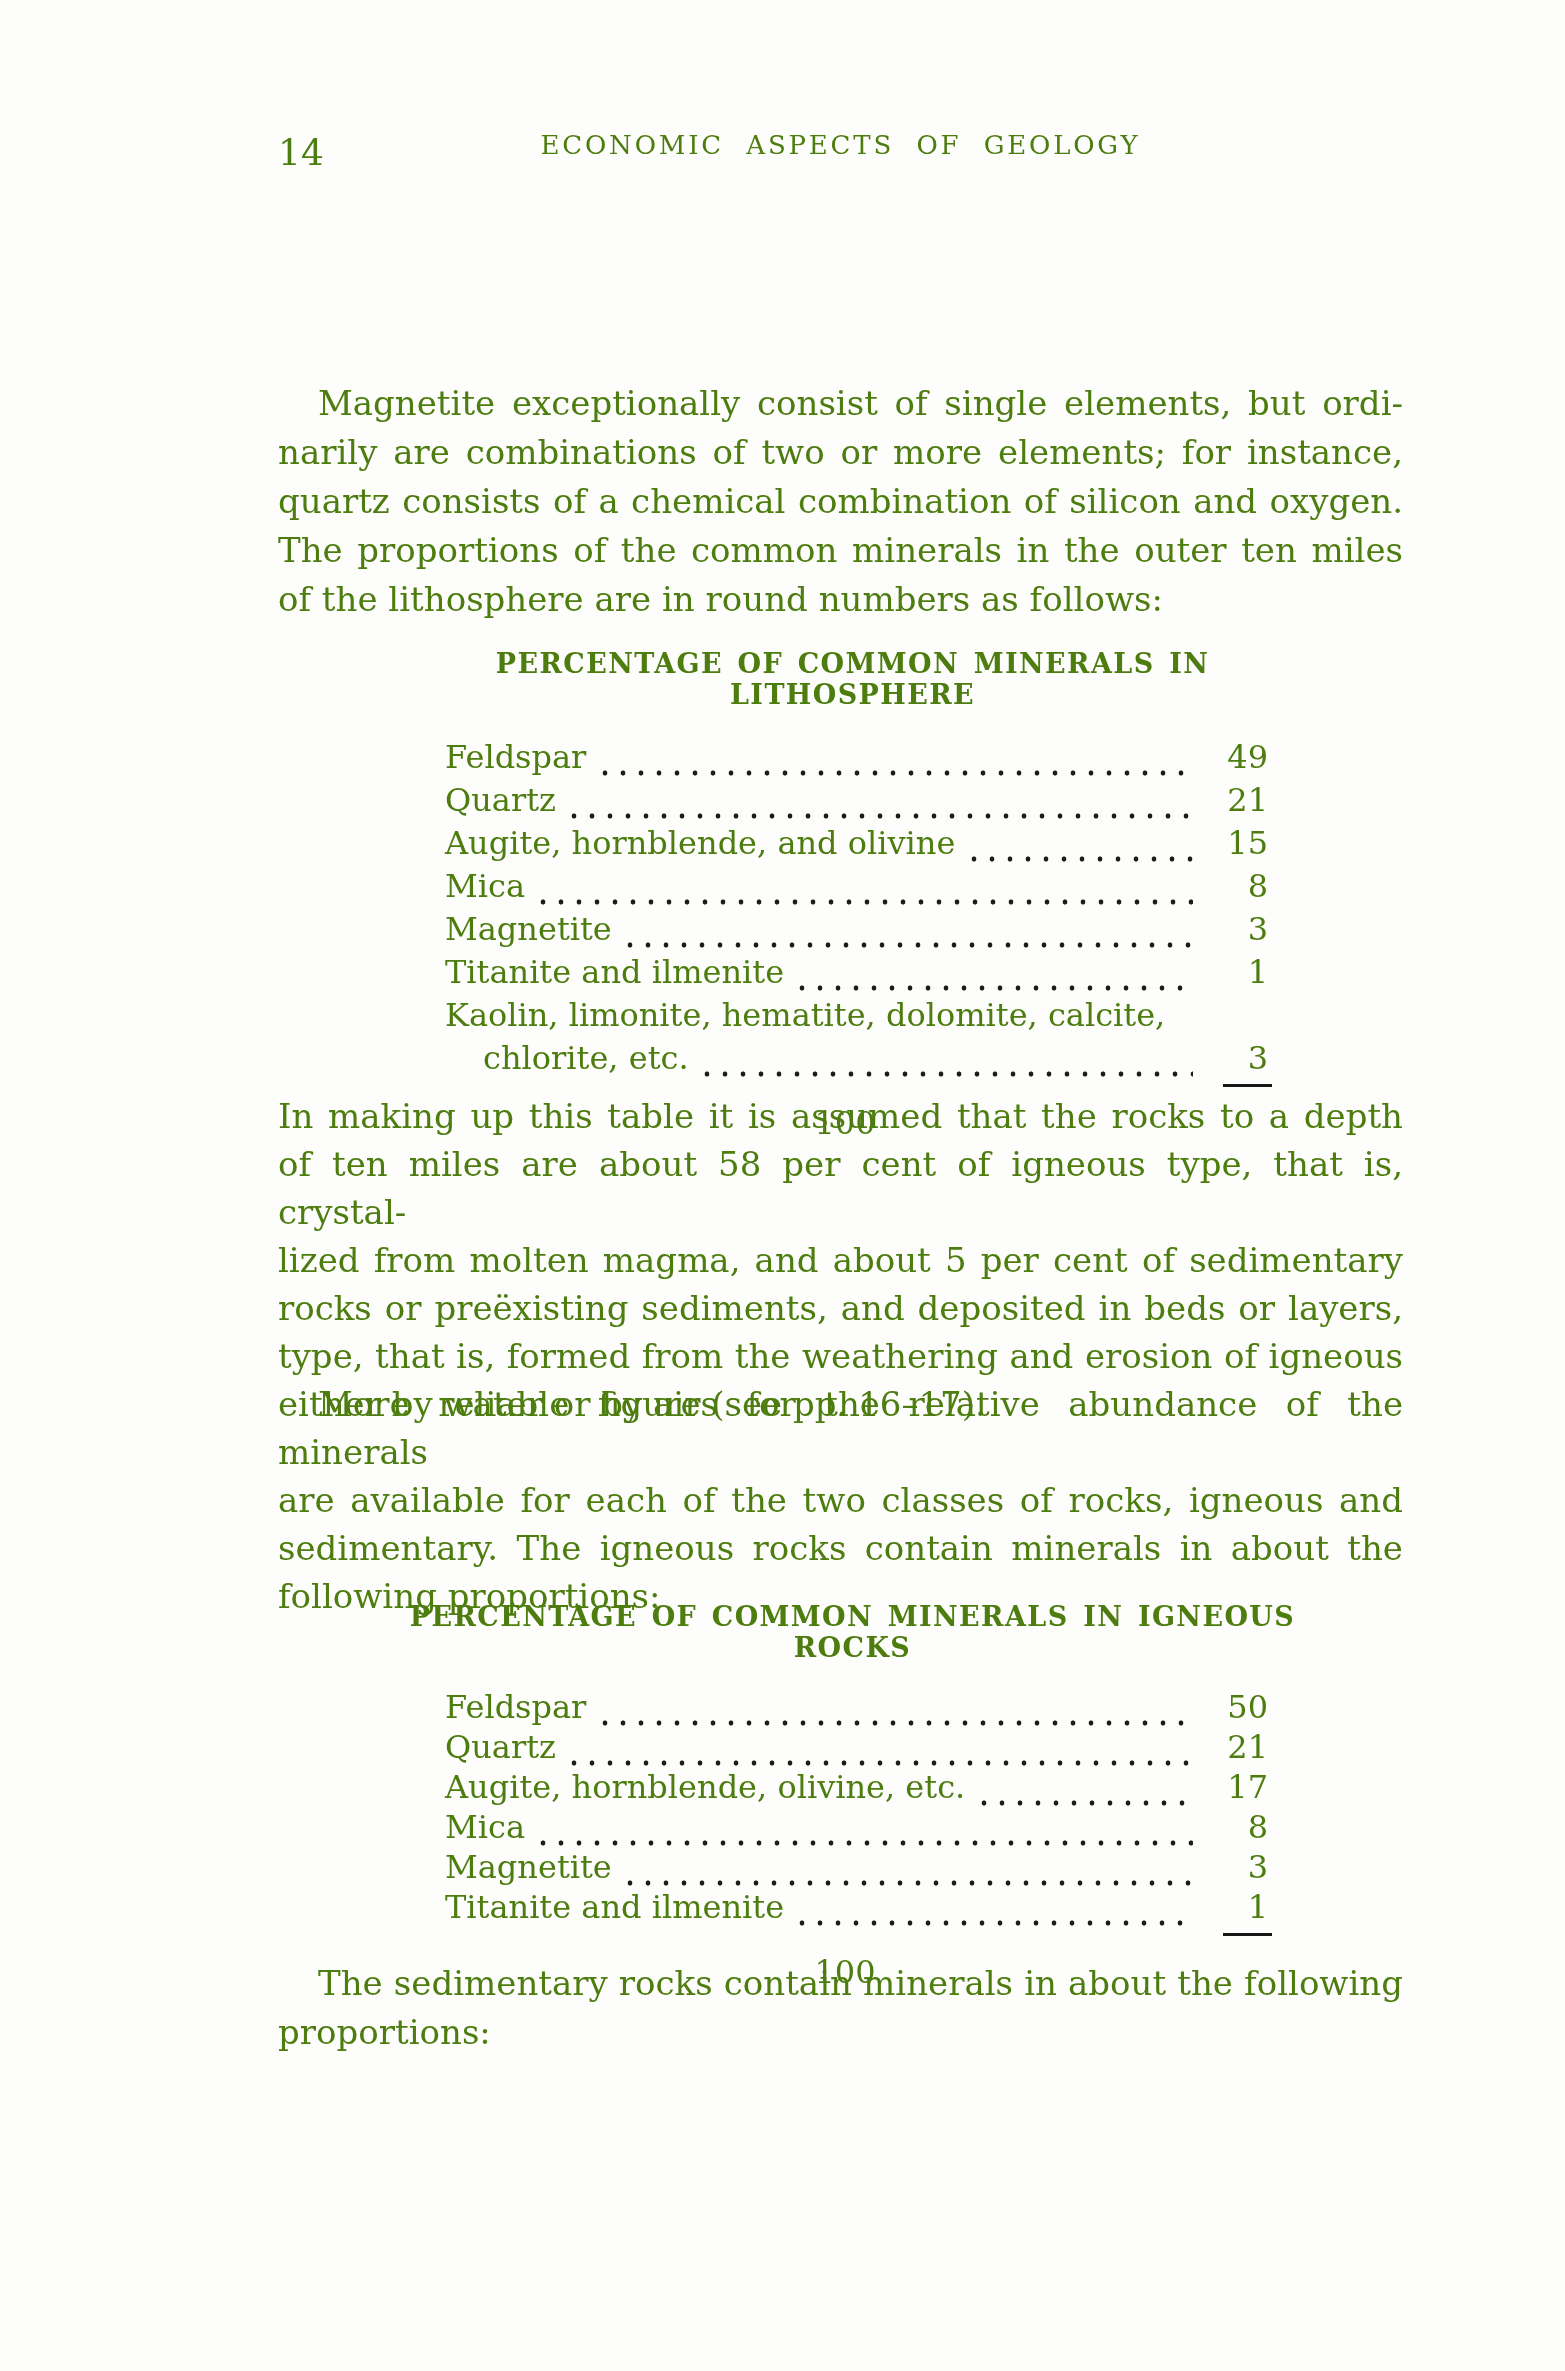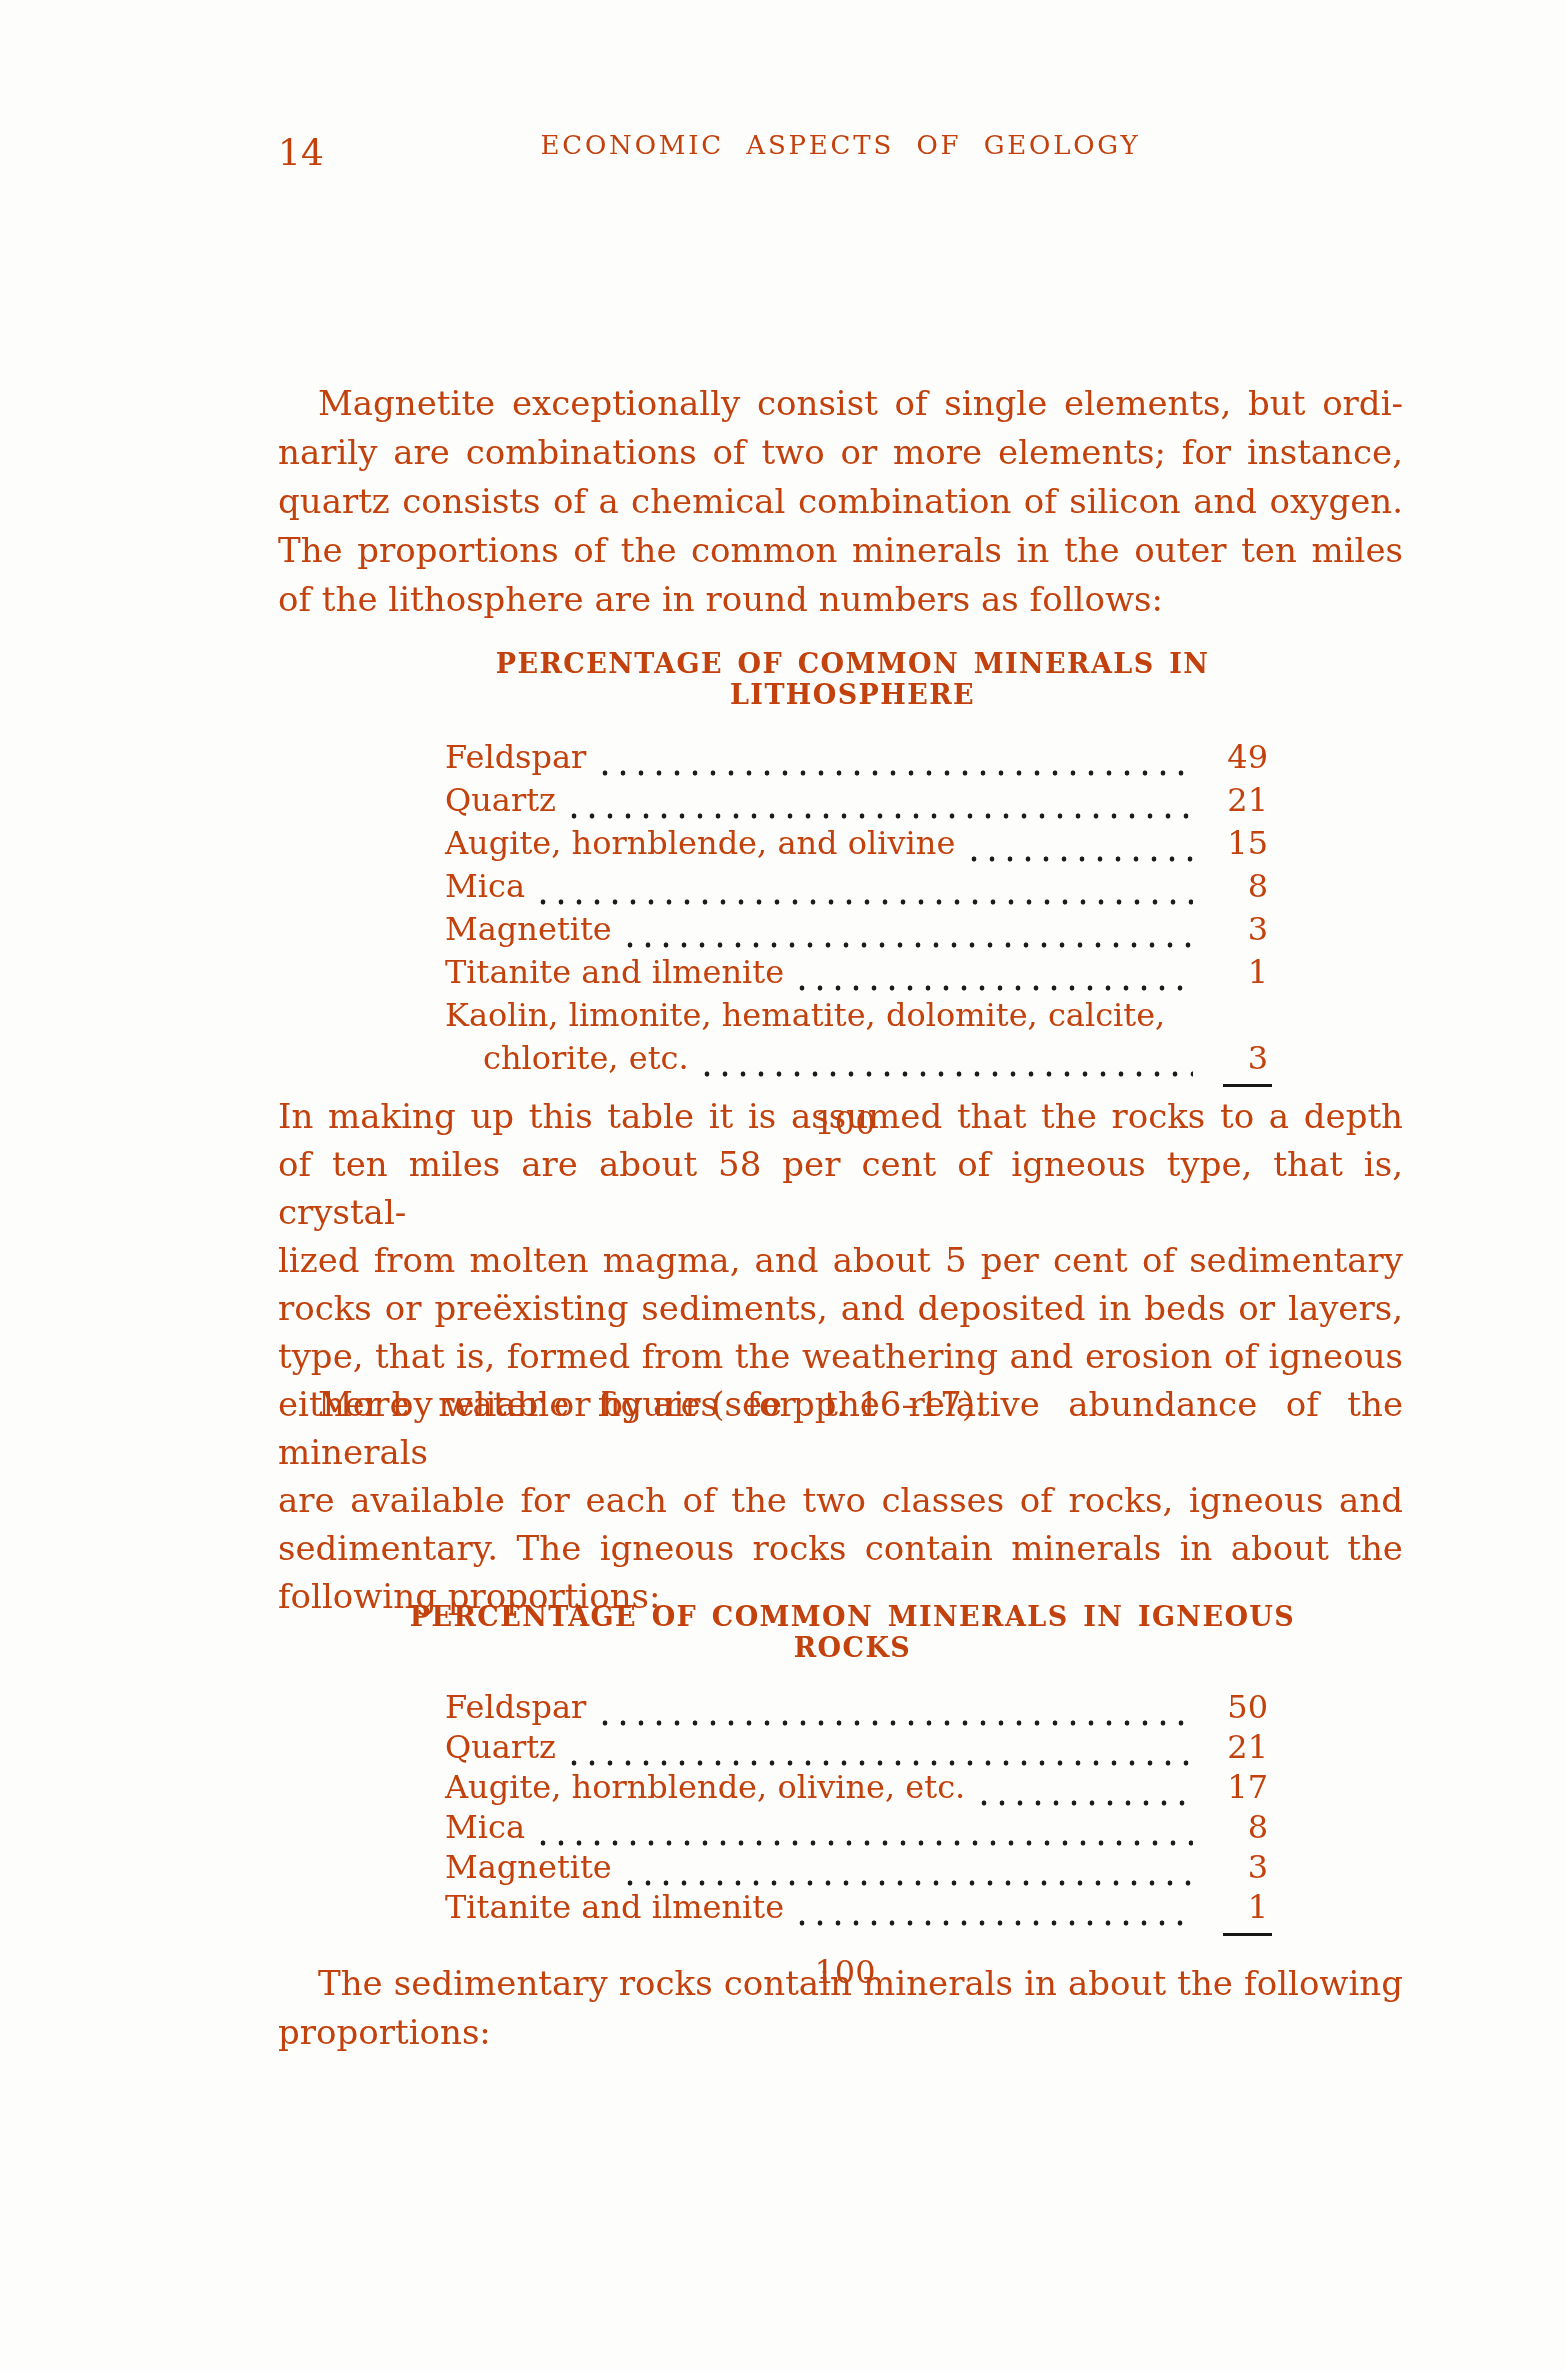--- a/index.html
+++ b/index.html
@@ -6,21 +6,21 @@
     margin: 0;
     padding: 0;
     background: #e8e8e6;
   }
   .page {
     position: relative;
     width: 1566px;
     height: 2372px;
     margin: 0 auto;
     background: #fdfdfb;
-    color: #c2410c;
+    color: #4d7c0f;
     font-family: "DejaVu Serif", "Liberation Serif", serif;
     overflow: hidden;
   }
   
   .running-head-row {
     position: absolute;
     top: 130px;
     left: 278px;
     width: 1125px;
     height: 49px;

